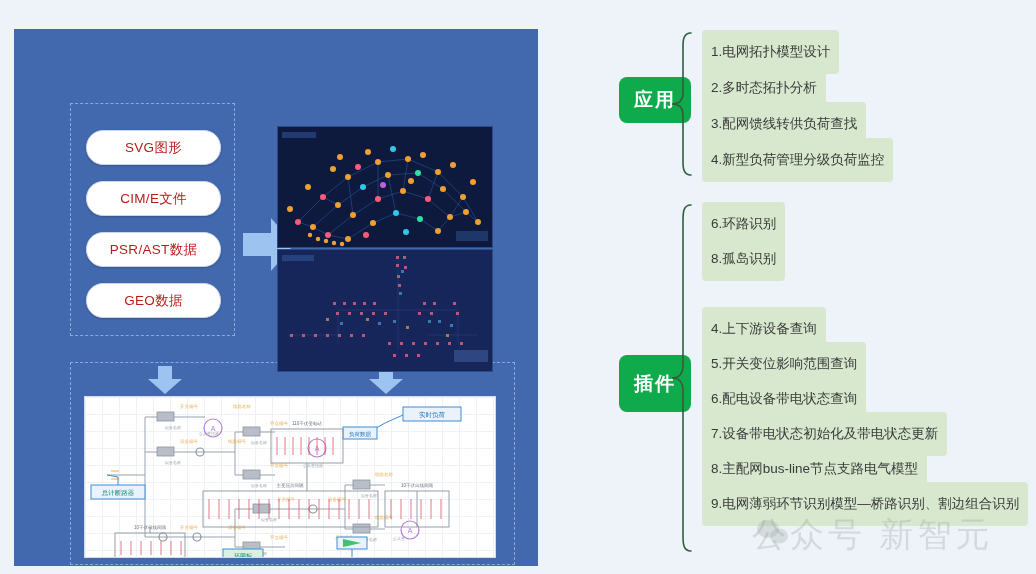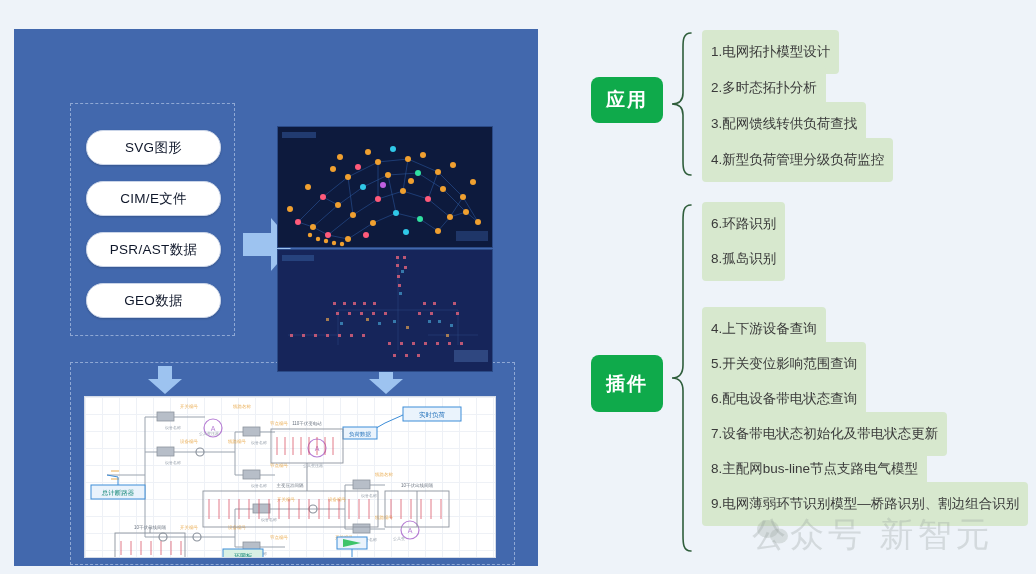--- a/index.html
+++ b/index.html
@@ -19,21 +19,21 @@
   .dashed-box{
     position:absolute;border:1px dashed #8fa8d4;
   }
   .inputs-box{left:56px;top:74px;width:163px;height:231px;}
   .bottom-box{left:56px;top:333px;width:443px;height:201px;}
 
   .pill{
     position:absolute;left:72px;width:133px;height:33px;
     background:#ffffff;border:1px solid #c9d4e8;border-radius:17px;
     display:flex;align-items:center;justify-content:center;
-    font-size:13.5px;color:#0f172a;letter-spacing:.3px;
+    font-size:13.5px;color:#b91c1c;letter-spacing:.3px;
     box-shadow:0 1px 2px rgba(0,0,0,.18);
   }
   .pill.p1{top:101px;} .pill.p2{top:152px;}
   .pill.p3{top:203px;} .pill.p4{top:254px;}
 
   
   .arrow-right{
     position:absolute;left:229px;top:187px;width:51px;height:57px;
   }
   .arrow-down{position:absolute;width:34px;height:28px;}
@@ -58,21 +58,21 @@
     background-image:
       linear-gradient(to right,#eef1f6 1px,transparent 1px),
       linear-gradient(to bottom,#eef1f6 1px,transparent 1px);
     background-size:17px 17px;
   }
 
   
   .badge{
     position:absolute;background:#0faa4b;border-radius:8px;
     display:flex;align-items:center;justify-content:center;
-    color:#fff;font-size:19px;font-weight:bold;letter-spacing:2px;
+    color:#fff;font-size:19px;font-weight:bold;letter-spacing:2px;margin-left:28px;
   }
   .badge-app{left:591px;top:77px;width:72px;height:46px;}
   .badge-plug{left:591px;top:355px;width:72px;height:57px;}
 
   .brace{position:absolute;}
   .brace-app{left:669px;top:31px;width:24px;height:146px;}
   .brace-plug{left:669px;top:203px;width:24px;height:350px;}
 
   .chip{
     position:absolute;left:702px;height:26px;

